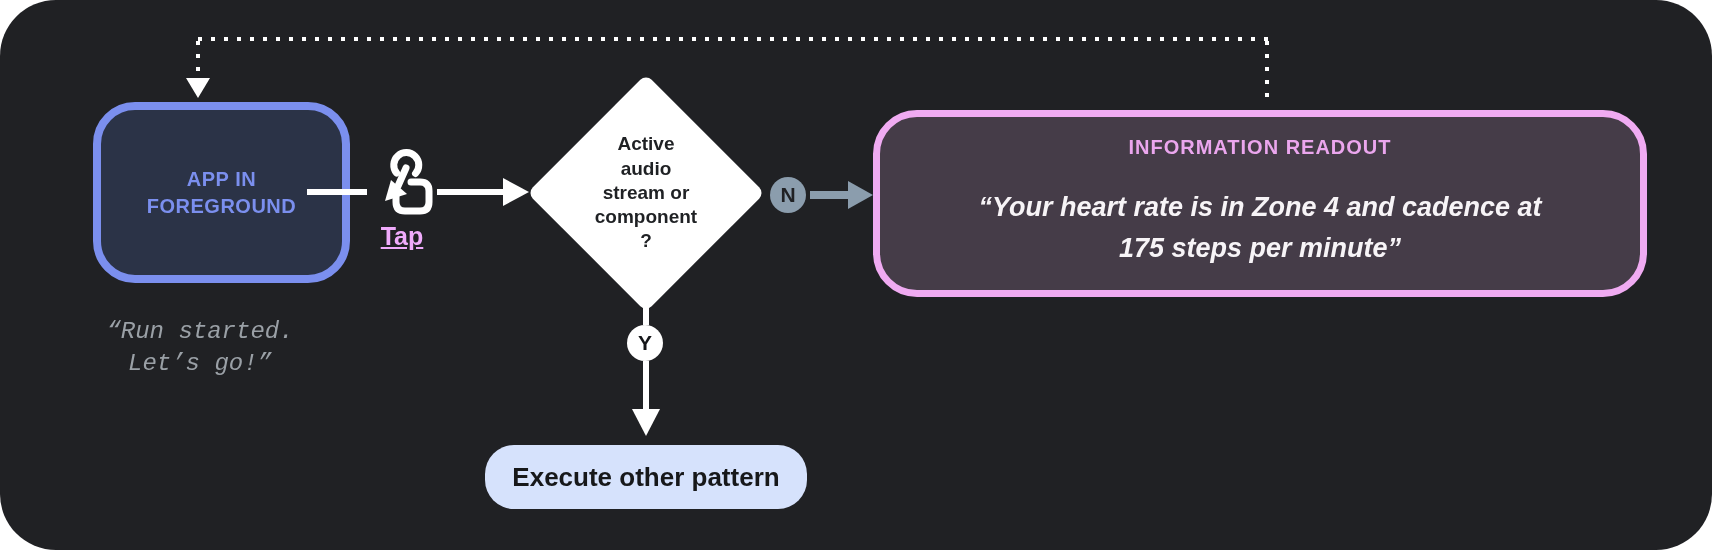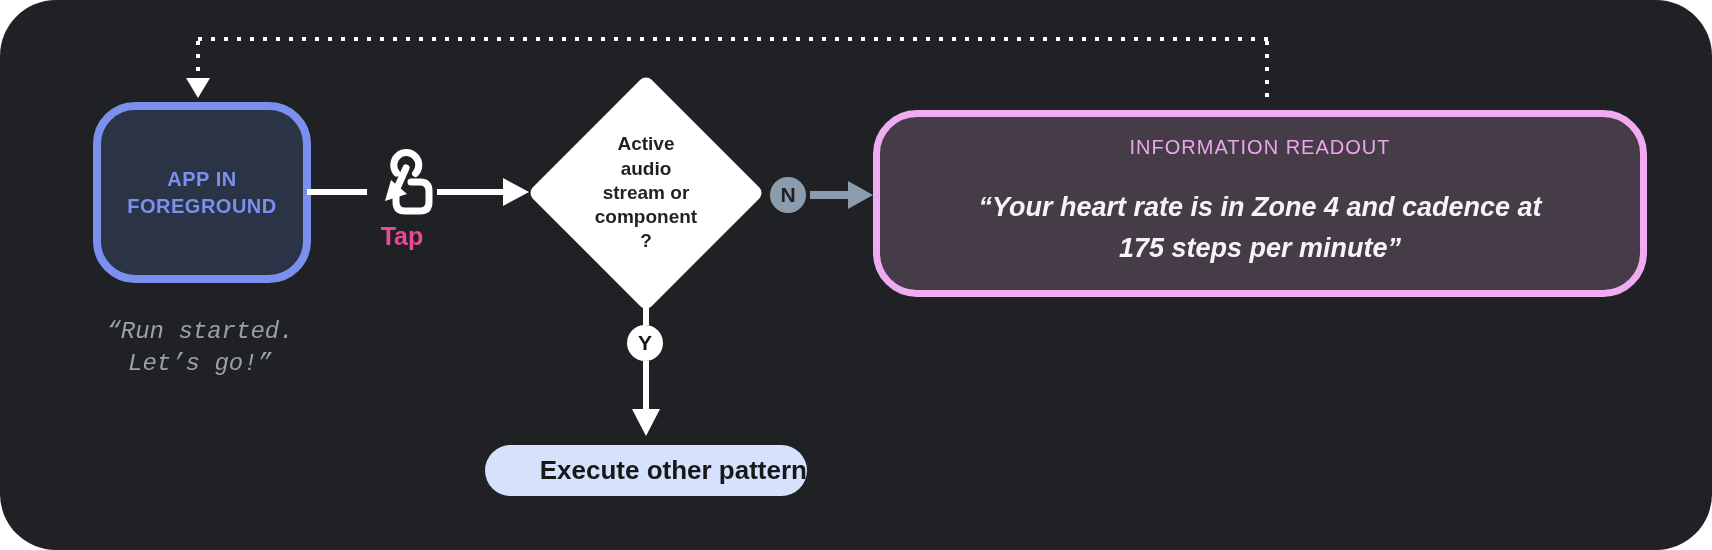--- a/index.html
+++ b/index.html
@@ -12,21 +12,21 @@
   }
   .card{
     position:absolute;inset:0;
     background:var(--card_bg,#202124);
     border-radius:56px;
   }
   .abs{position:absolute;}
 
   
   .app-node{
-    left:93px;top:102px;width:218px;height:181px;
+    left:93px;top:102px;width:257px;height:181px;
     box-sizing:border-box;
     background:var(--app_fill,#2b3347);
     border:8px solid var(--accent_blue,#7b8fee);
     border-radius:42px;
     display:flex;align-items:center;justify-content:center;
   }
   .app-node .label{
     color:var(--accent_blue,#7b8fee);
     font-weight:bold;font-size:20px;line-height:1.35;
     letter-spacing:.5px;text-align:center;white-space:pre-line;
@@ -45,21 +45,21 @@
   .arrhead-right-w{
     left:503px;top:178px;width:0;height:0;
     border-top:14px solid transparent;border-bottom:14px solid transparent;
     border-left:26px solid #ffffff;
   }
 
   
   .tap-icon{left:370px;top:146px;}
   .tap-label{
     left:360px;top:222px;width:84px;text-align:center;
-    color:#ec4899;font-weight:bold;font-size:25px;
+    color:#f0abfc;font-weight:bold;font-size:25px;text-decoration:underline;
   }
 
   
   .diamond{
     left:562px;top:109px;width:168px;height:168px;
     background:#ffffff;border-radius:8px;
     transform:rotate(45deg);
   }
   .diamond-label{
     left:546px;top:118px;width:200px;height:150px;
@@ -87,21 +87,21 @@
     left:873px;top:110px;width:774px;height:187px;
     box-sizing:border-box;
     background:var(--readout_fill,#453c48);
     border:7px solid var(--pink,#f0abf2);
     border-radius:44px;
     text-align:center;
   }
   .readout-title{
     margin-top:19px;
     color:var(--pink_text,#eba6ee);
-    font-weight:normal;font-size:20px;letter-spacing:1px;
+    font-weight:bold;font-size:20px;letter-spacing:1px;
   }
   .readout-quote{
     margin-top:28px;
     color:#f7f4f7;font-weight:bold;font-style:italic;
     font-size:27px;line-height:1.5;white-space:pre-line;
   }
 
   
   .conn-y1{left:643px;top:303px;width:6px;height:22px;}
   .y-badge{
@@ -110,23 +110,23 @@
     display:flex;align-items:center;justify-content:center;
     font-weight:bold;font-size:21px;
   }
   .conn-y2{left:643px;top:361px;width:6px;height:50px;}
   .arrhead-down-w{
     left:632px;top:409px;width:0;height:0;
     border-left:14px solid transparent;border-right:14px solid transparent;
     border-top:27px solid #ffffff;
   }
   .execute-pill{
-    left:485px;top:445px;width:322px;height:51px;border-radius:29px;
+    left:485px;top:445px;width:322px;height:64px;border-radius:29px;
     background:var(--pill_bg,#d6e2fc);
-    display:flex;align-items:center;justify-content:flex-end;
+    display:flex;align-items:center;justify-content:center;
     color:#17181a;font-weight:bold;font-size:26px;
   }
 
   
   .dot-h{
     left:198px;top:37px;width:1071px;height:4px;
     background:repeating-linear-gradient(to right,#ffffff 0 4px,transparent 4px 13px);
   }
   .dot-v-left{
     left:196px;top:41px;width:4px;height:37px;

